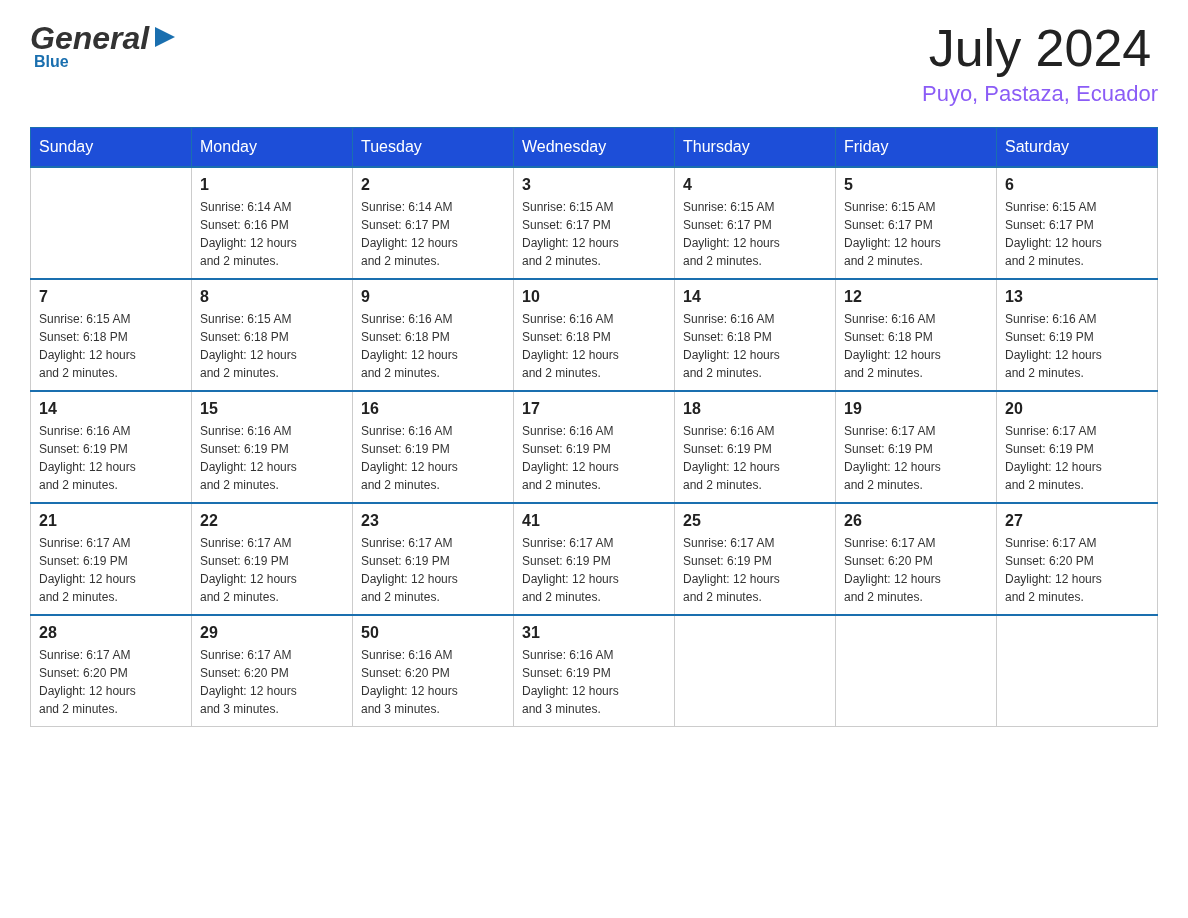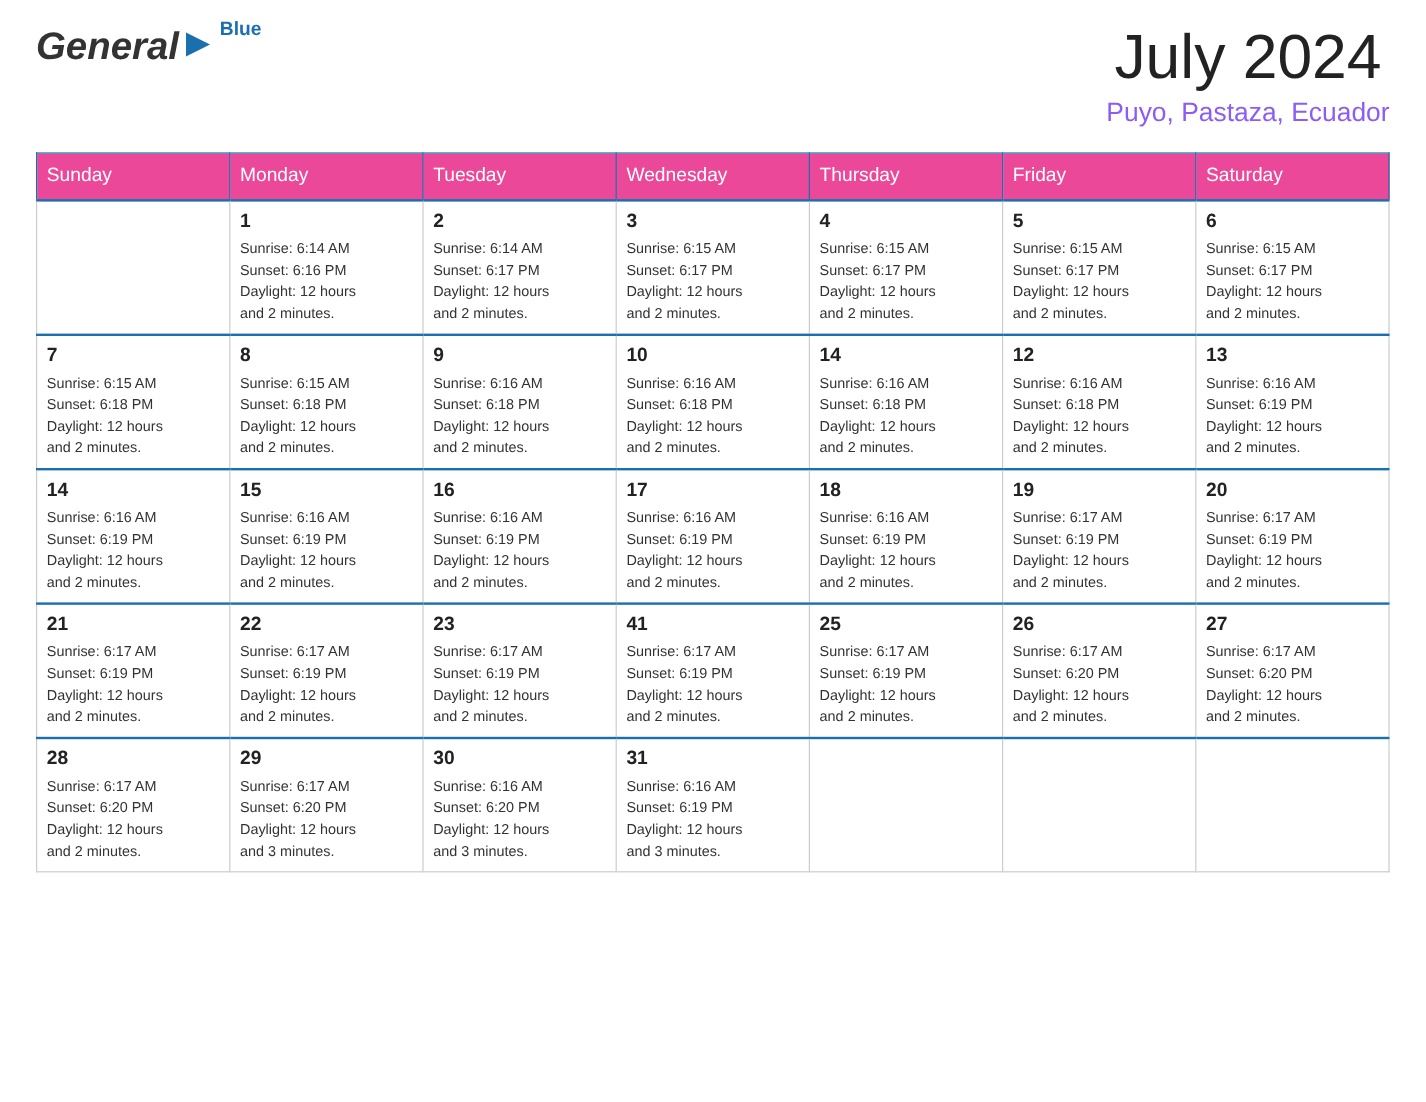--- a/index.html
+++ b/index.html
@@ -11,21 +11,21 @@
       min-height: 918px;
     }
     .header {
       display: flex;
       justify-content: space-between;
       align-items: flex-start;
       margin-bottom: 20px;
     }
     .logo {
       display: flex;
-      flex-direction: row;
+      flex-direction: column;
       align-items: flex-start;
     }
     .title-block {
       text-align: center;
     }
     .month-year {
       font-size: 52px;
       font-weight: normal;
       color: #222;
       line-height: 1.1;
@@ -34,21 +34,21 @@
       font-size: 22px;
       color: #8b5cf6;
       margin-top: 4px;
     }
     table {
       width: 100%;
       border-collapse: collapse;
       table-layout: fixed;
     }
     thead tr th {
-      background-color: #ec4899;
+      background-color: #1d4ed8;
       color: white;
       padding: 10px 8px;
       font-size: 16px;
       font-weight: normal;
       text-align: left;
       border: 1px solid #1a6faf;
     }
     tbody tr td {
       vertical-align: top;
       padding: 8px;
@@ -314,21 +314,21 @@
 and 2 minutes.</div>
         </td>
         <td>
           <span class="day-num">29</span>
           <div class="day-info" style="white-space: pre-line;">Sunrise: 6:17 AM
 Sunset: 6:20 PM
 Daylight: 12 hours
 and 3 minutes.</div>
         </td>
         <td>
-          <span class="day-num">30</span>
+          <span class="day-num">50</span>
           <div class="day-info" style="white-space: pre-line;">Sunrise: 6:16 AM
 Sunset: 6:20 PM
 Daylight: 12 hours
 and 3 minutes.</div>
         </td>
         <td>
           <span class="day-num">31</span>
           <div class="day-info" style="white-space: pre-line;">Sunrise: 6:16 AM
 Sunset: 6:19 PM
 Daylight: 12 hours

